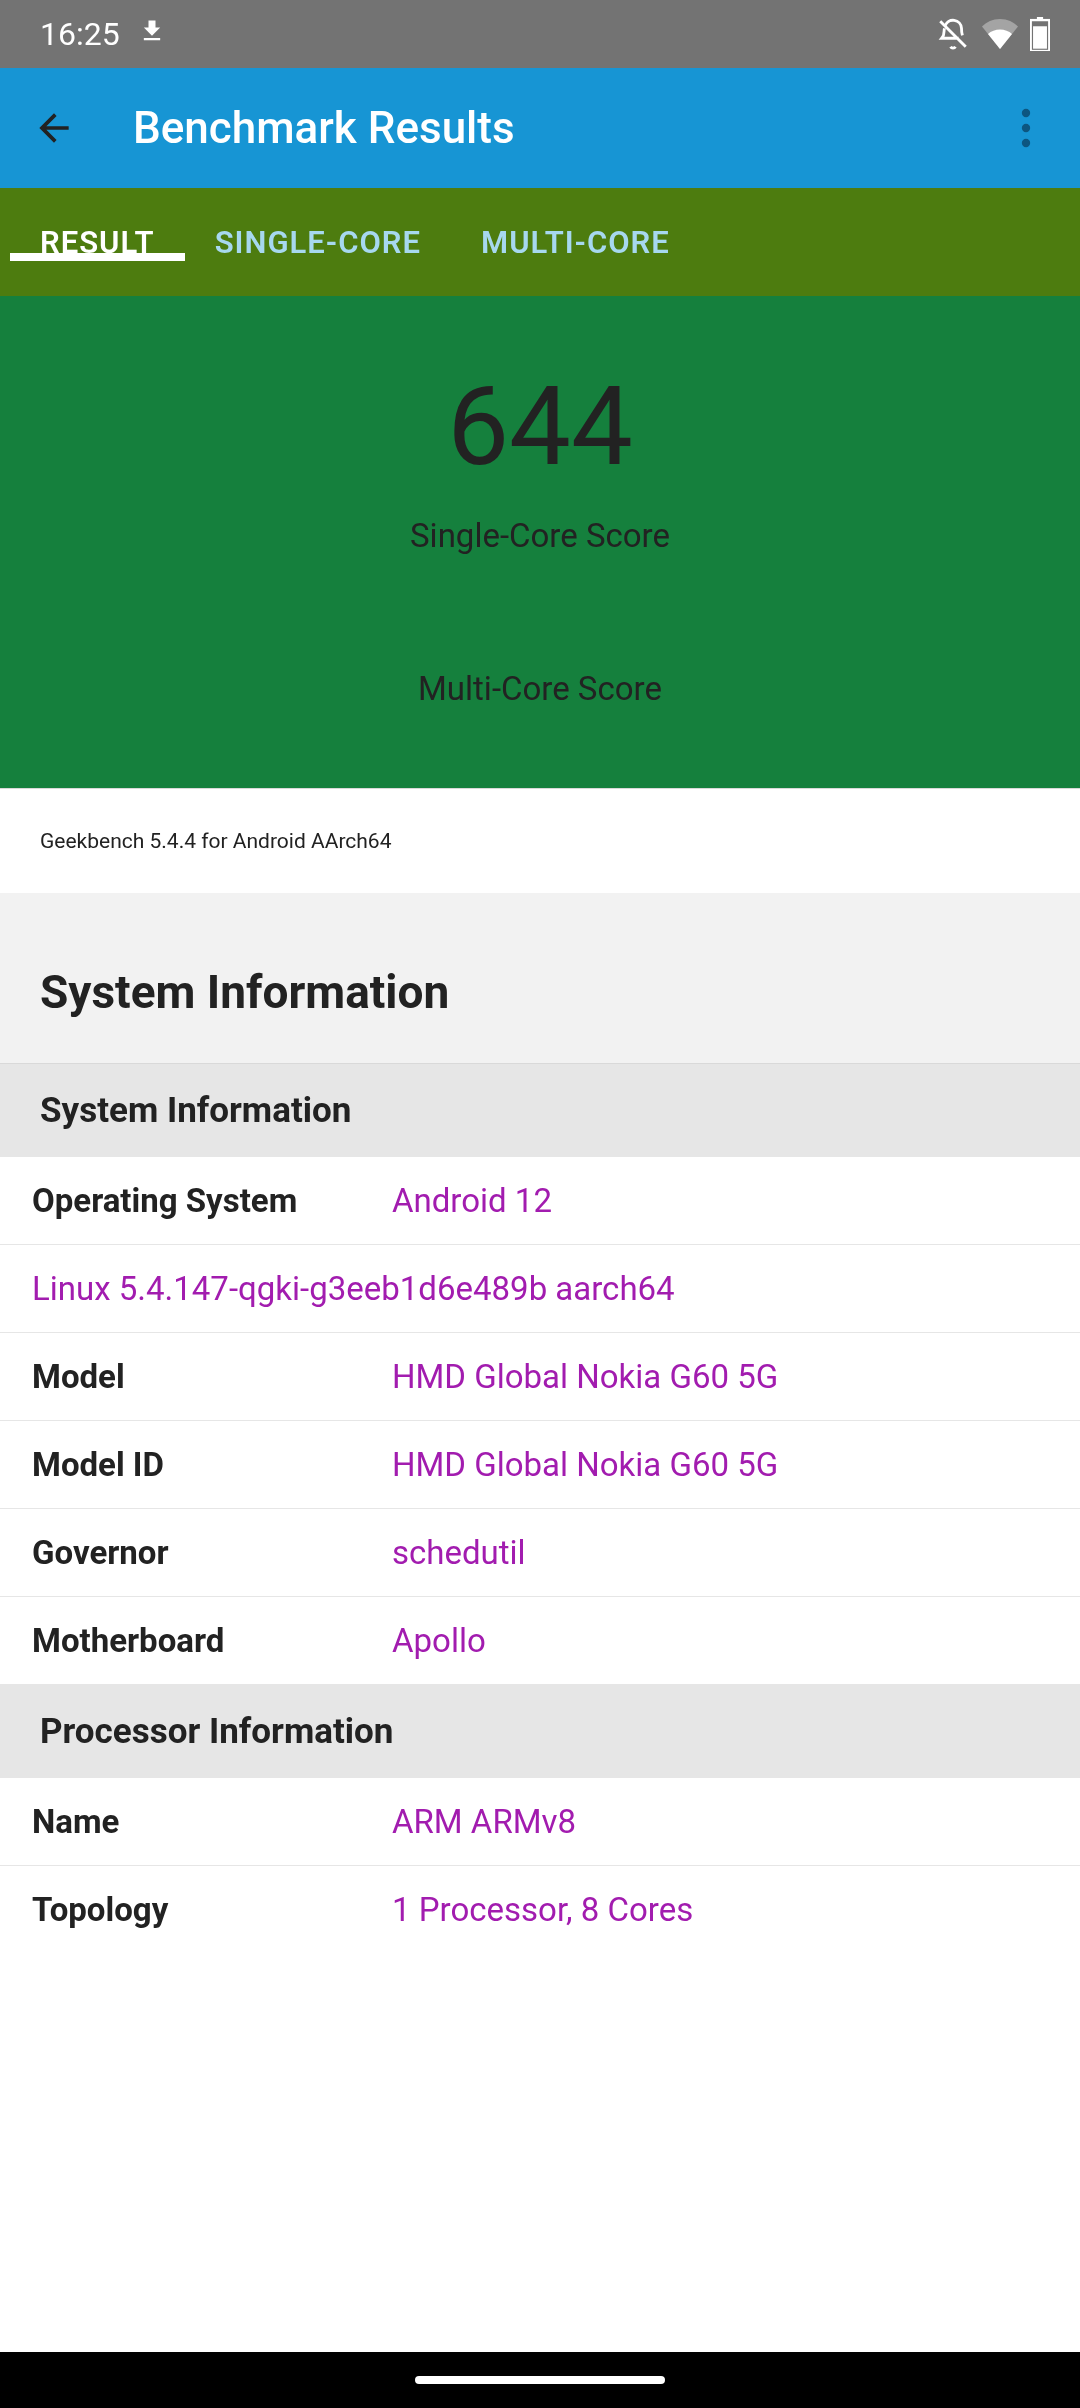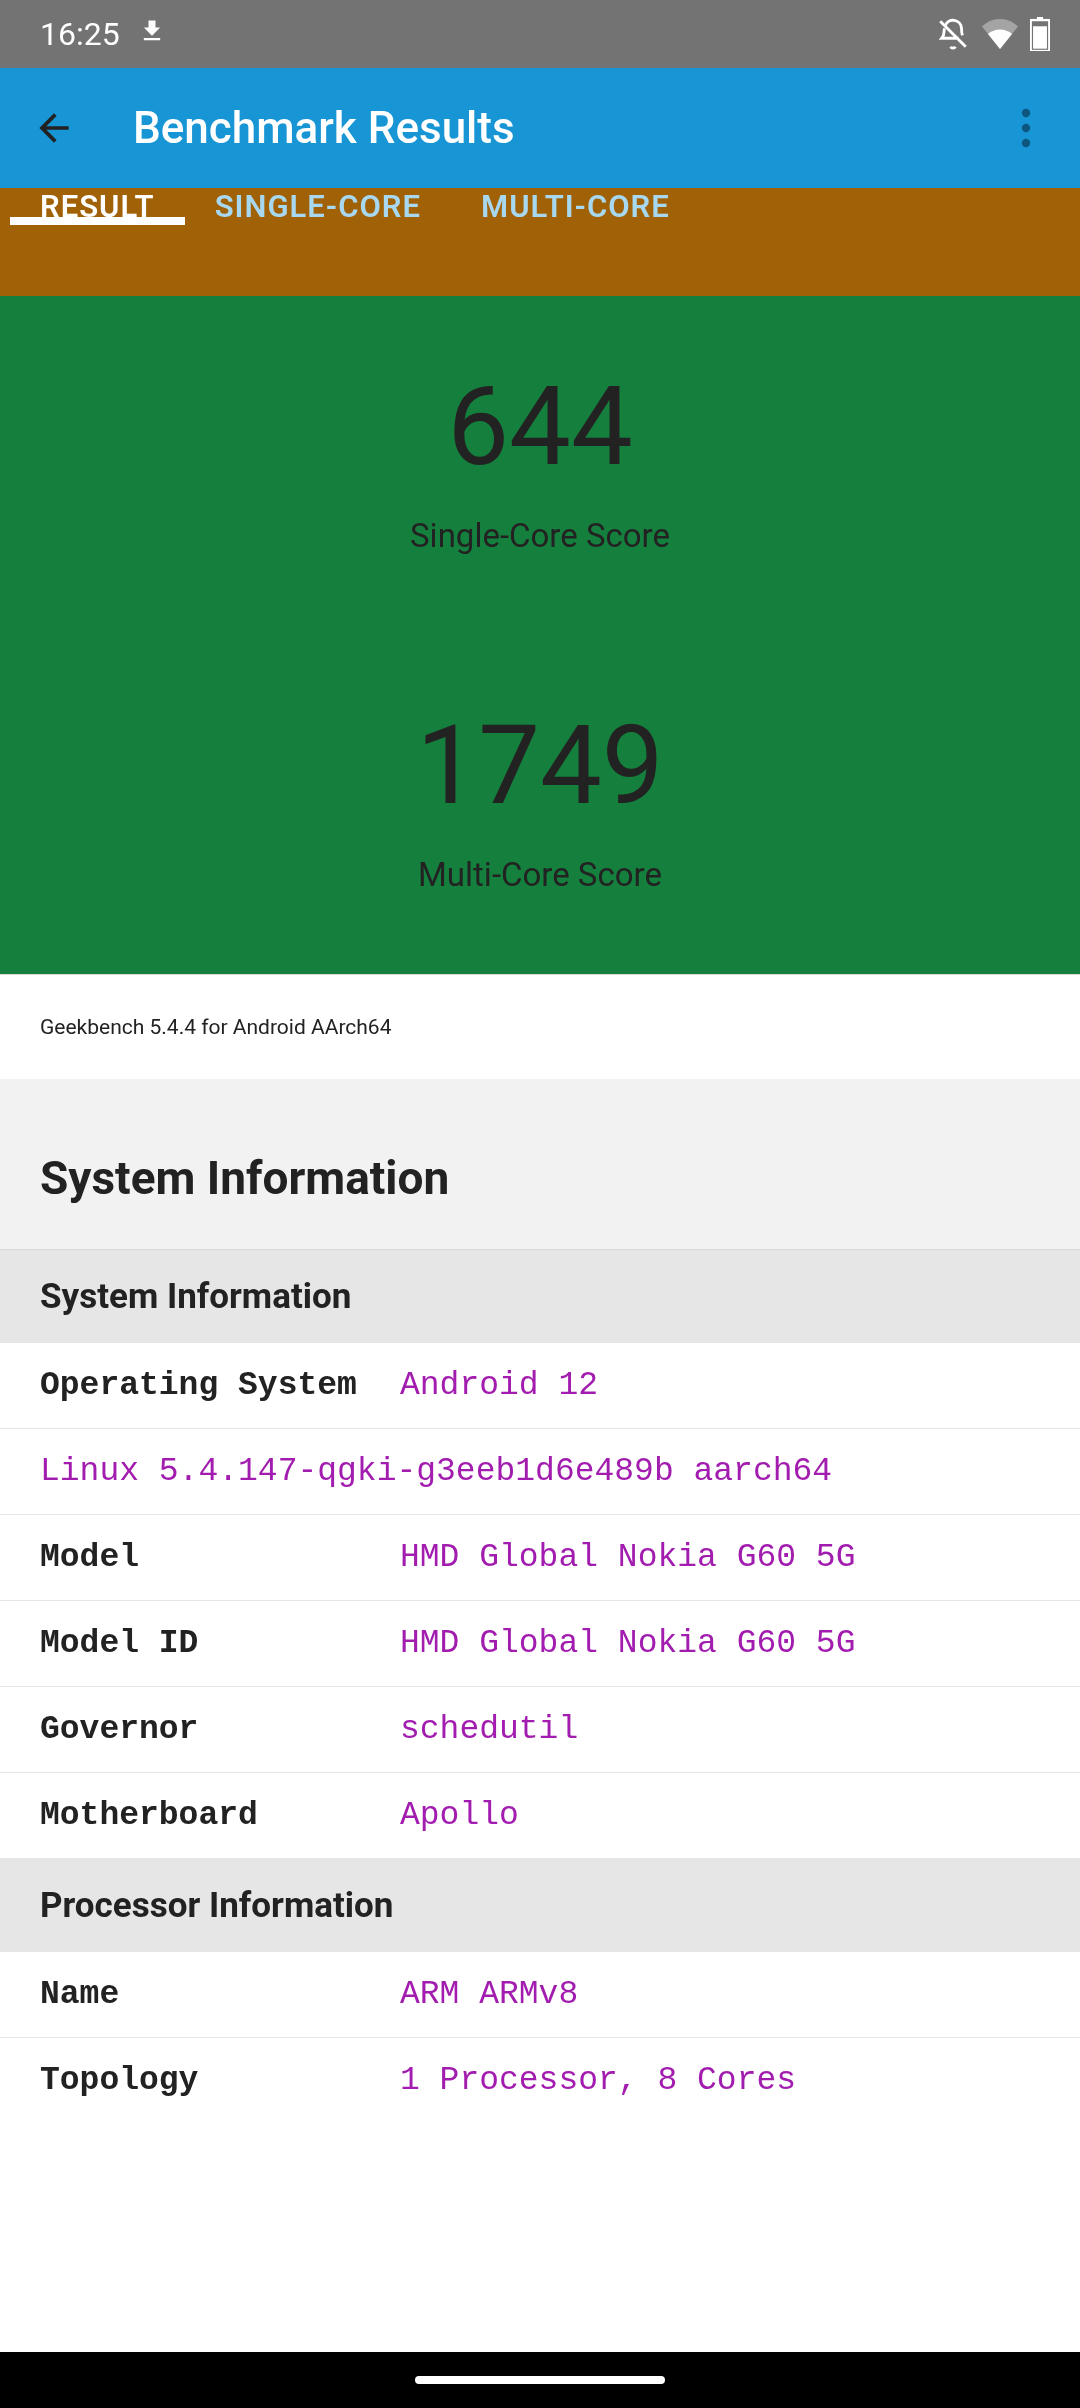--- a/index.html
+++ b/index.html
@@ -37,24 +37,24 @@
     font-size: 44px;
     font-weight: 500;
     flex: 1;
   }
   .back-btn, .overflow-btn {
     width: 60px; height: 60px;
     display: flex; align-items: center; justify-content: center;
     cursor: pointer;
   }
   .tabs {
-    background: #a16207;
+    background: #4d7c0f;
     height: 108px;
     display: flex;
-    align-items: flex-start;
+    align-items: center;
     padding: 0 10px;
   }
   .tab {
     padding: 0 30px;
     display: flex;
     align-items: center;
     font-size: 31px;
     font-weight: 600;
     letter-spacing: 1px;
     color: #a7d8ef;
@@ -104,25 +104,24 @@
   }
   .subheader {
     background: #e6e6e6;
     padding: 26px 40px;
     font-size: 35px;
     font-weight: 700;
     color: #222;
   }
   .info-row {
     display: flex;
-    padding: 24px 40px;
+    padding: 24px 32px;
     border-bottom: 1px solid #e6e6e6;
     font-size: 33px;
     background: #fff;
-    font-family: Liberation Mono, monospace;
   }
   .info-label {
     width: 360px;
     font-weight: 700;
     color: #222;
     flex-shrink: 0;
   }
   .info-value {
     color: #a21caf;
     flex: 1;
@@ -211,21 +210,20 @@
 
 <div class="content">
 
 
   <div class="score-block">
     <div class="score-value">644</div>
     <div class="score-label">Single-Core Score</div>
   </div>
 
   <div class="score-block">
-    <div class="score-value">1749</div>
     <div class="score-label">Multi-Core Score</div>
   </div>
 
   <div class="version-row">Geekbench 5.4.4 for Android AArch64</div>
 
   <div class="section-header" style="padding-top:72px;">
     <div class="section-title">System Information</div>
   </div>
 
   <div class="subheader">System Information</div>

